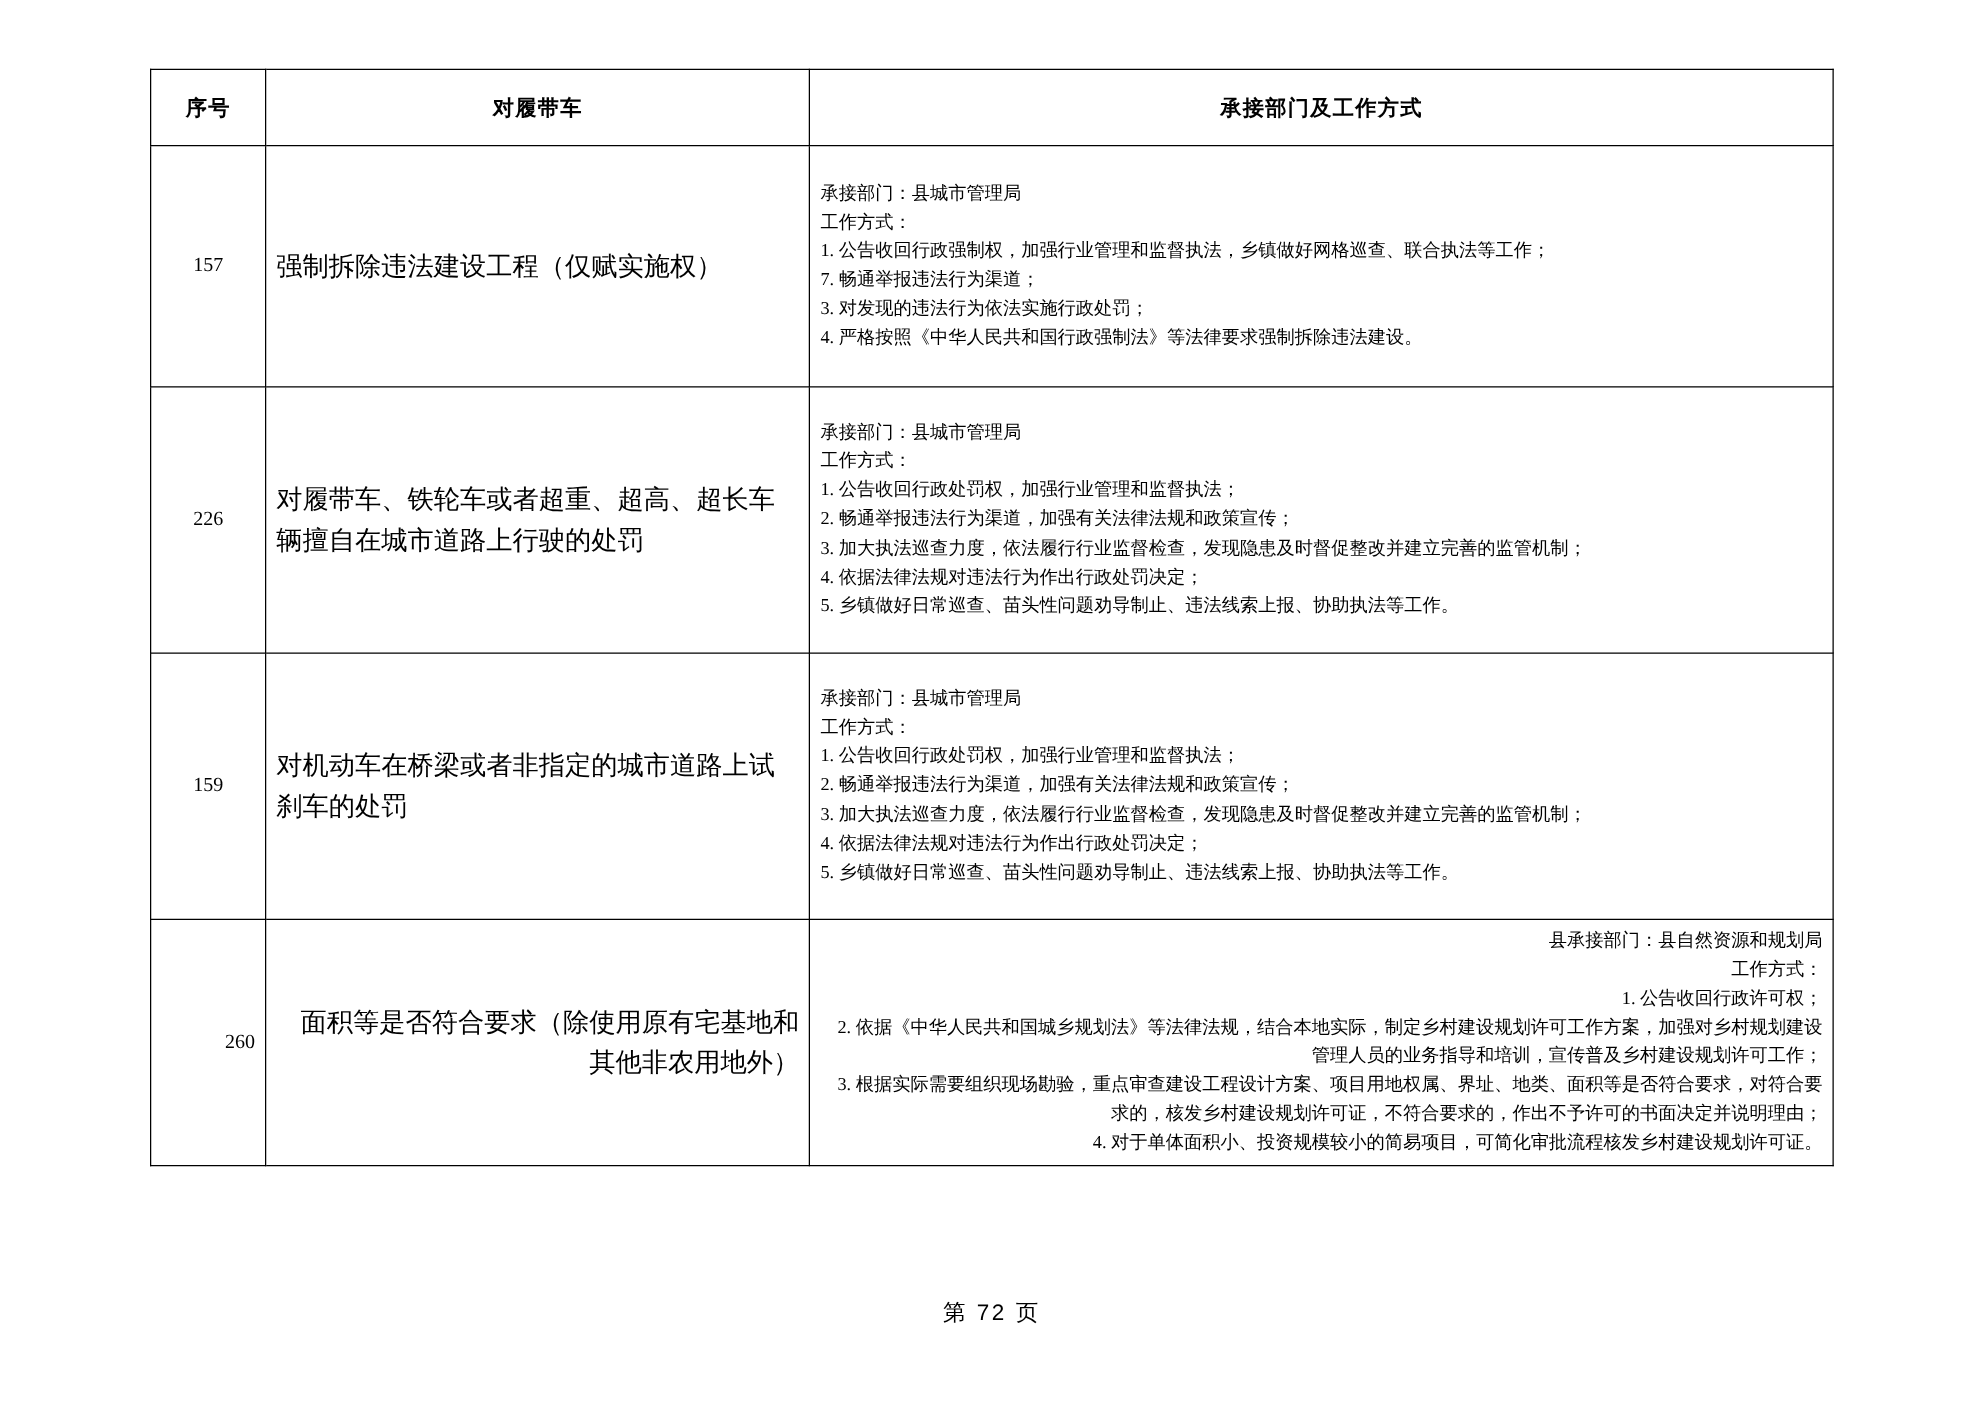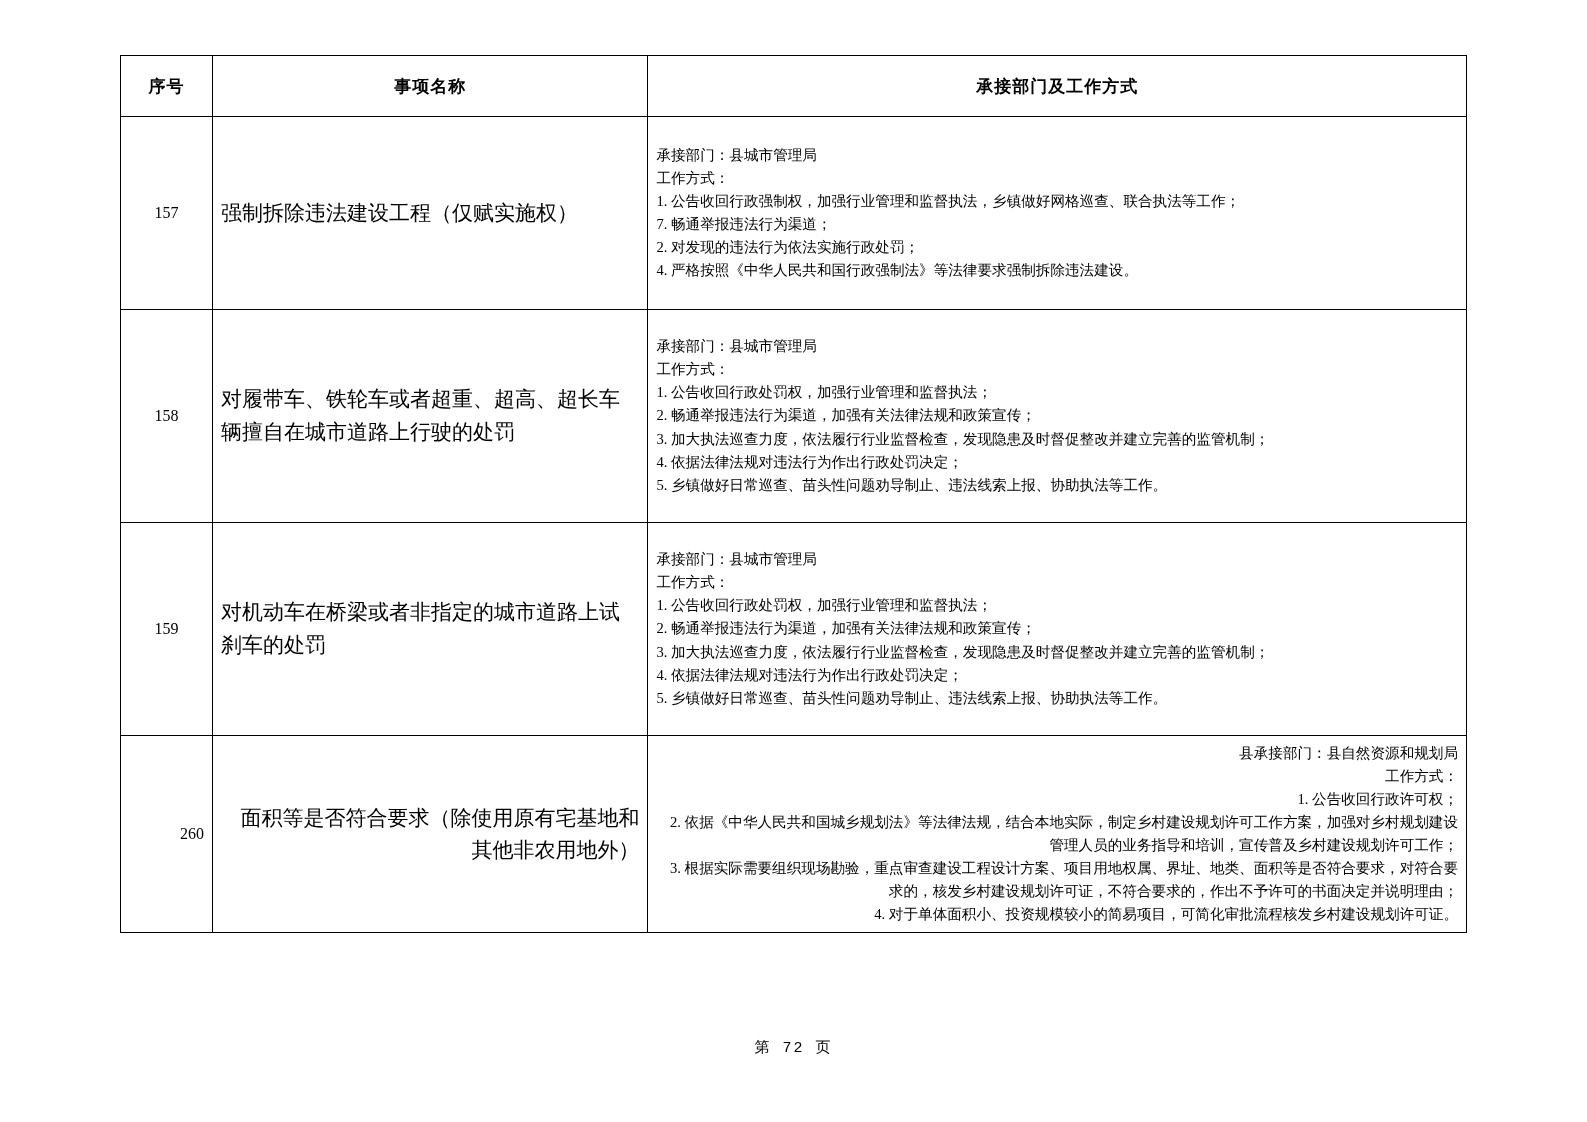--- a/index.html
+++ b/index.html
@@ -73,57 +73,57 @@
   .row-158 td { height: 200px; }
   .row-159 td { height: 200px; }
   .row-160 td { height: 155px; text-align: right; }
 
   .page-footer {
     position: absolute;
     left: 0;
     right: 0;
     top: 1038px;
     text-align: center;
-    font-size: 15px;
-    font-family: Liberation Mono, monospace;
+    font-size: 18px;
+    font-family: Liberation Sans, sans-serif;
     letter-spacing: 2px;
   }
 </style>
 </head>
 <body>
 
 <div class="page">
   <table class="doc-table">
     <colgroup>
       <col class="col-no">
       <col class="col-name">
       <col class="col-dept">
     </colgroup>
     <thead>
       <tr>
         <th>序号</th>
-        <th>事项名称</th>
+        <th>对履带车</th>
         <th>承接部门及工作方式</th>
       </tr>
     </thead>
     <tbody>
       <tr class="row-157">
         <td class="cell-no">157</td>
         <td class="cell-name">强制拆除违法建设工程（仅赋实施权）</td>
         <td class="cell-dept">
           <div class="line">承接部门：县城市管理局</div>
           <div class="line">工作方式：</div>
           <div class="line">1. 公告收回行政强制权，加强行业管理和监督执法，乡镇做好网格巡查、联合执法等工作；</div>
           <div class="line">7. 畅通举报违法行为渠道；</div>
-          <div class="line">2. 对发现的违法行为依法实施行政处罚；</div>
+          <div class="line">3. 对发现的违法行为依法实施行政处罚；</div>
           <div class="line">4. 严格按照《中华人民共和国行政强制法》等法律要求强制拆除违法建设。</div>
         </td>
       </tr>
       <tr class="row-158">
-        <td class="cell-no">158</td>
+        <td class="cell-no">226</td>
         <td class="cell-name">对履带车、铁轮车或者超重、超高、超长车辆擅自在城市道路上行驶的处罚</td>
         <td class="cell-dept">
           <div class="line">承接部门：县城市管理局</div>
           <div class="line">工作方式：</div>
           <div class="line">1. 公告收回行政处罚权，加强行业管理和监督执法；</div>
           <div class="line">2. 畅通举报违法行为渠道，加强有关法律法规和政策宣传；</div>
           <div class="line">3. 加大执法巡查力度，依法履行行业监督检查，发现隐患及时督促整改并建立完善的监管机制；</div>
           <div class="line">4. 依据法律法规对违法行为作出行政处罚决定；</div>
           <div class="line">5. 乡镇做好日常巡查、苗头性问题劝导制止、违法线索上报、协助执法等工作。</div>
         </td>

